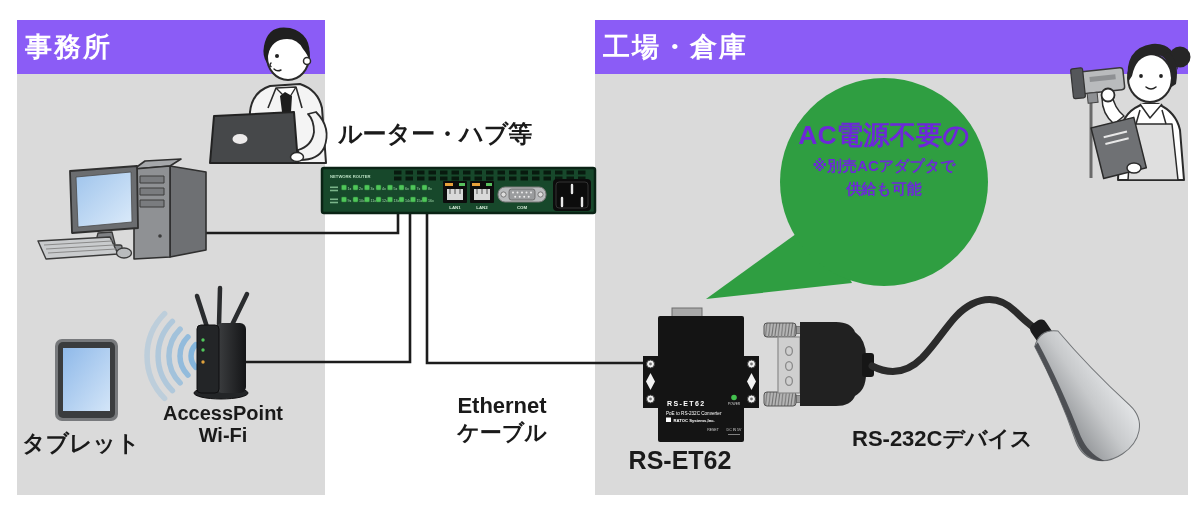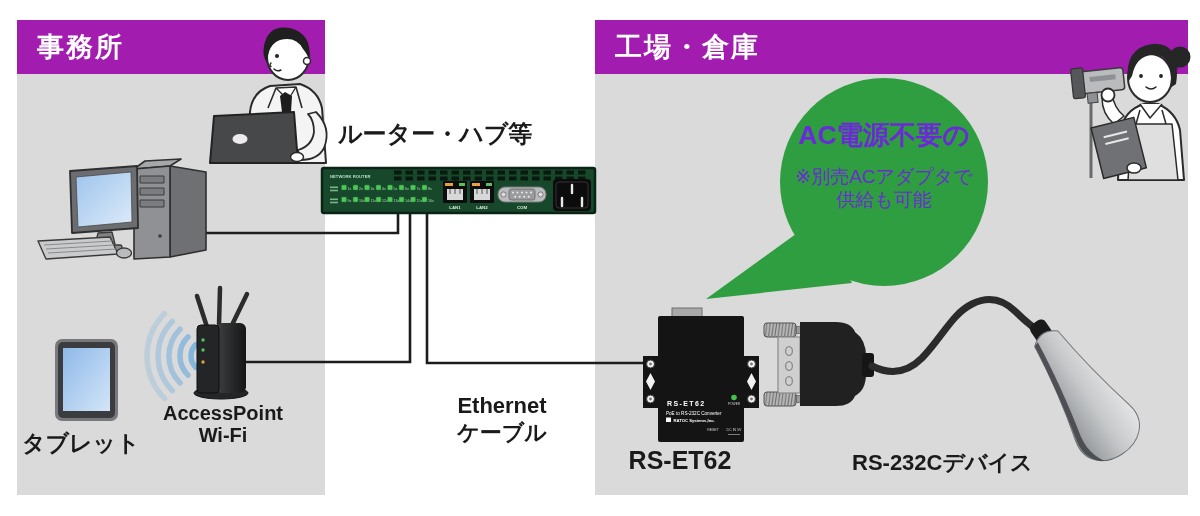--- a/index.html
+++ b/index.html
@@ -1,35 +1,35 @@
 <!DOCTYPE html>
 <html><head>
 <meta charset="utf-8">
 <style>
   html,body{margin:0;padding:0;background:#fff;}
   .stage{position:relative;width:1200px;height:516px;background:#fff;overflow:hidden;
          font-family:"Liberation Sans","DejaVu Sans",sans-serif;color:#1a1a1a;}
   .panel{position:absolute;background:#dadada;}
-  .panel-header{position:absolute;left:0;top:0;right:0;height:54px;background:#a21caf;
-                display:flex;align-items:center;padding-left:20px;box-sizing:border-box;}
+  .panel-header{position:absolute;left:0;top:0;right:0;height:54px;background:#8b5cf6;
+                display:flex;align-items:center;padding-left:8px;box-sizing:border-box;}
   .panel-title{color:#ffffff;font-size:27px;font-weight:600;letter-spacing:2px;}
   #panel-office{left:17px;top:20px;width:308px;height:475px;}
   #panel-factory{left:595px;top:20px;width:593px;height:475px;}
   .svg-layer{position:absolute;left:0;top:0;}
   .lbl{position:absolute;font-weight:600;color:#1a1a1a;white-space:nowrap;}
   #lbl-router{left:338px;top:118px;width:240px;text-align:left;font-size:24px;}
   #lbl-pc{left:42px;top:273px;font-size:24px;}
   #lbl-tablet{left:22px;top:428px;font-size:23px;}
   #lbl-wifi{left:148px;top:402px;width:150px;text-align:center;font-size:20px;font-weight:700;line-height:22px;}
   #lbl-eth{left:412px;top:372px;width:180px;text-align:center;font-size:22px;line-height:27px;margin-top:20px;}
   #lbl-conv{left:600px;top:446px;width:160px;text-align:center;font-size:25px;}
-  #lbl-dev{left:852px;top:448px;width:180px;text-align:center;font-size:22px;}
+  #lbl-dev{left:852px;top:424px;width:180px;text-align:center;font-size:22px;}
   #bubble-text{position:absolute;left:779px;top:117px;width:210px;text-align:center;color:#6d28d9;}
   #bubble-text .big{font-size:26.5px;font-weight:700;line-height:37px;}
-  #bubble-text .note{margin-top:11px;font-size:19px;font-weight:400;line-height:23px;}
+  #bubble-text .note{font-size:15px;font-weight:700;line-height:23px;}
 </style>
 </head>
 <body>
 
 <div class="stage">
 
   <div class="panel" id="panel-office">
     <div class="panel-header">
       <span class="panel-title">事務所</span>
     </div>

